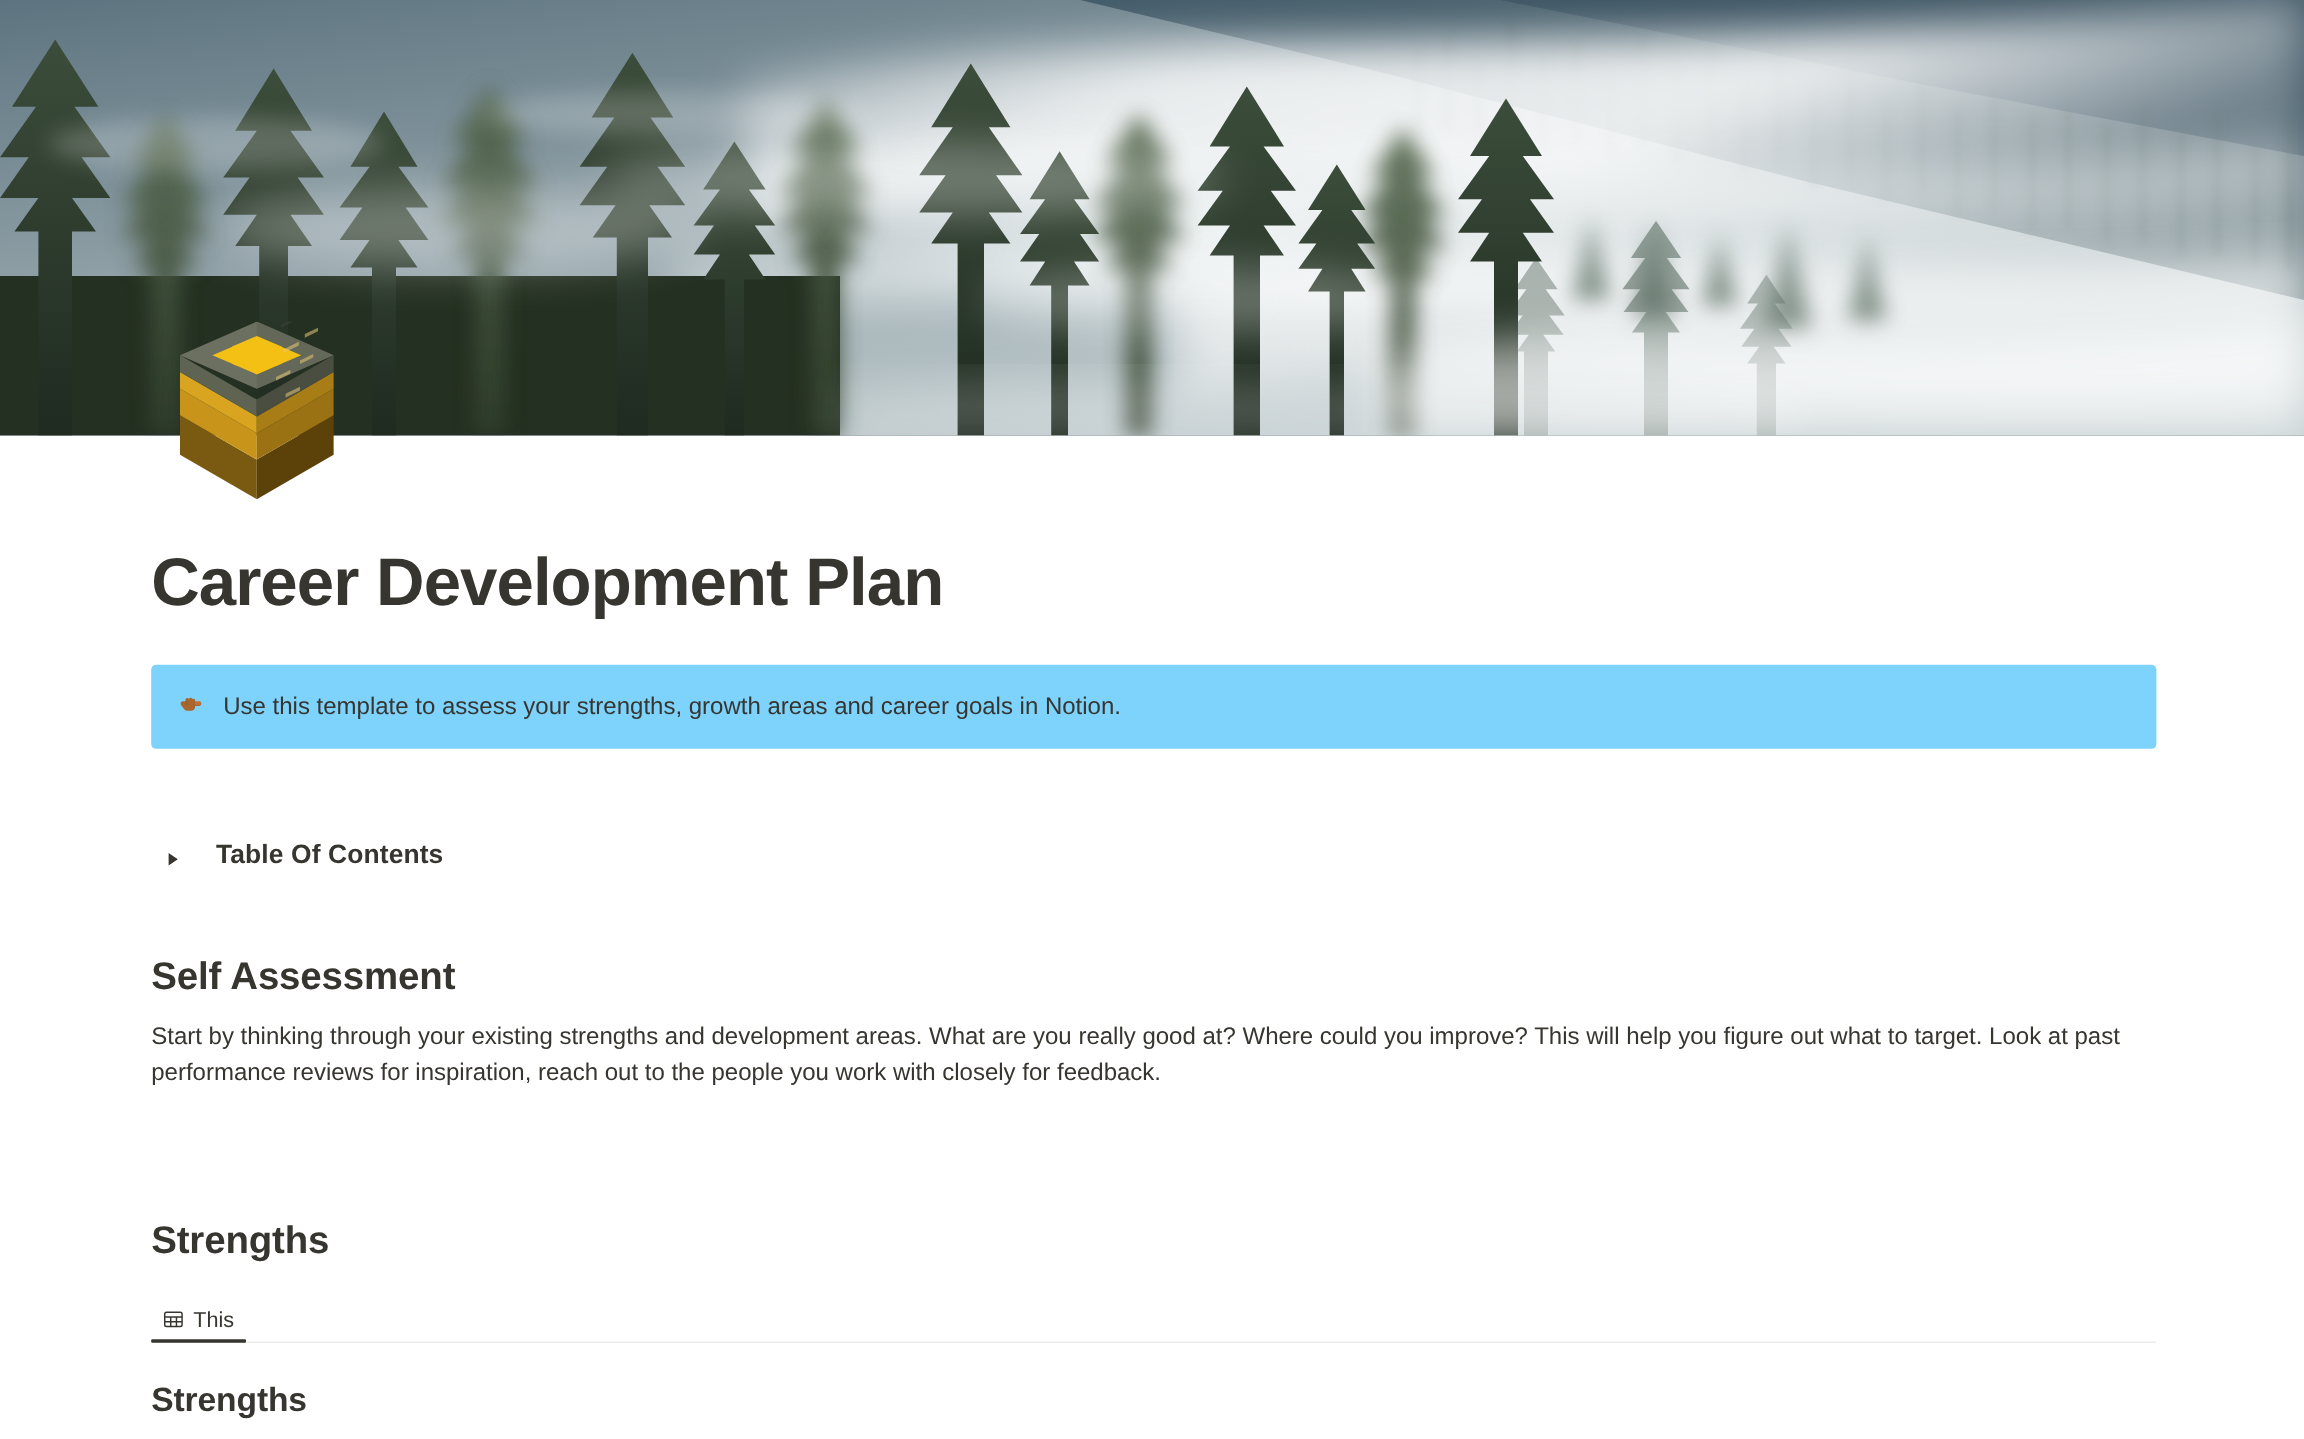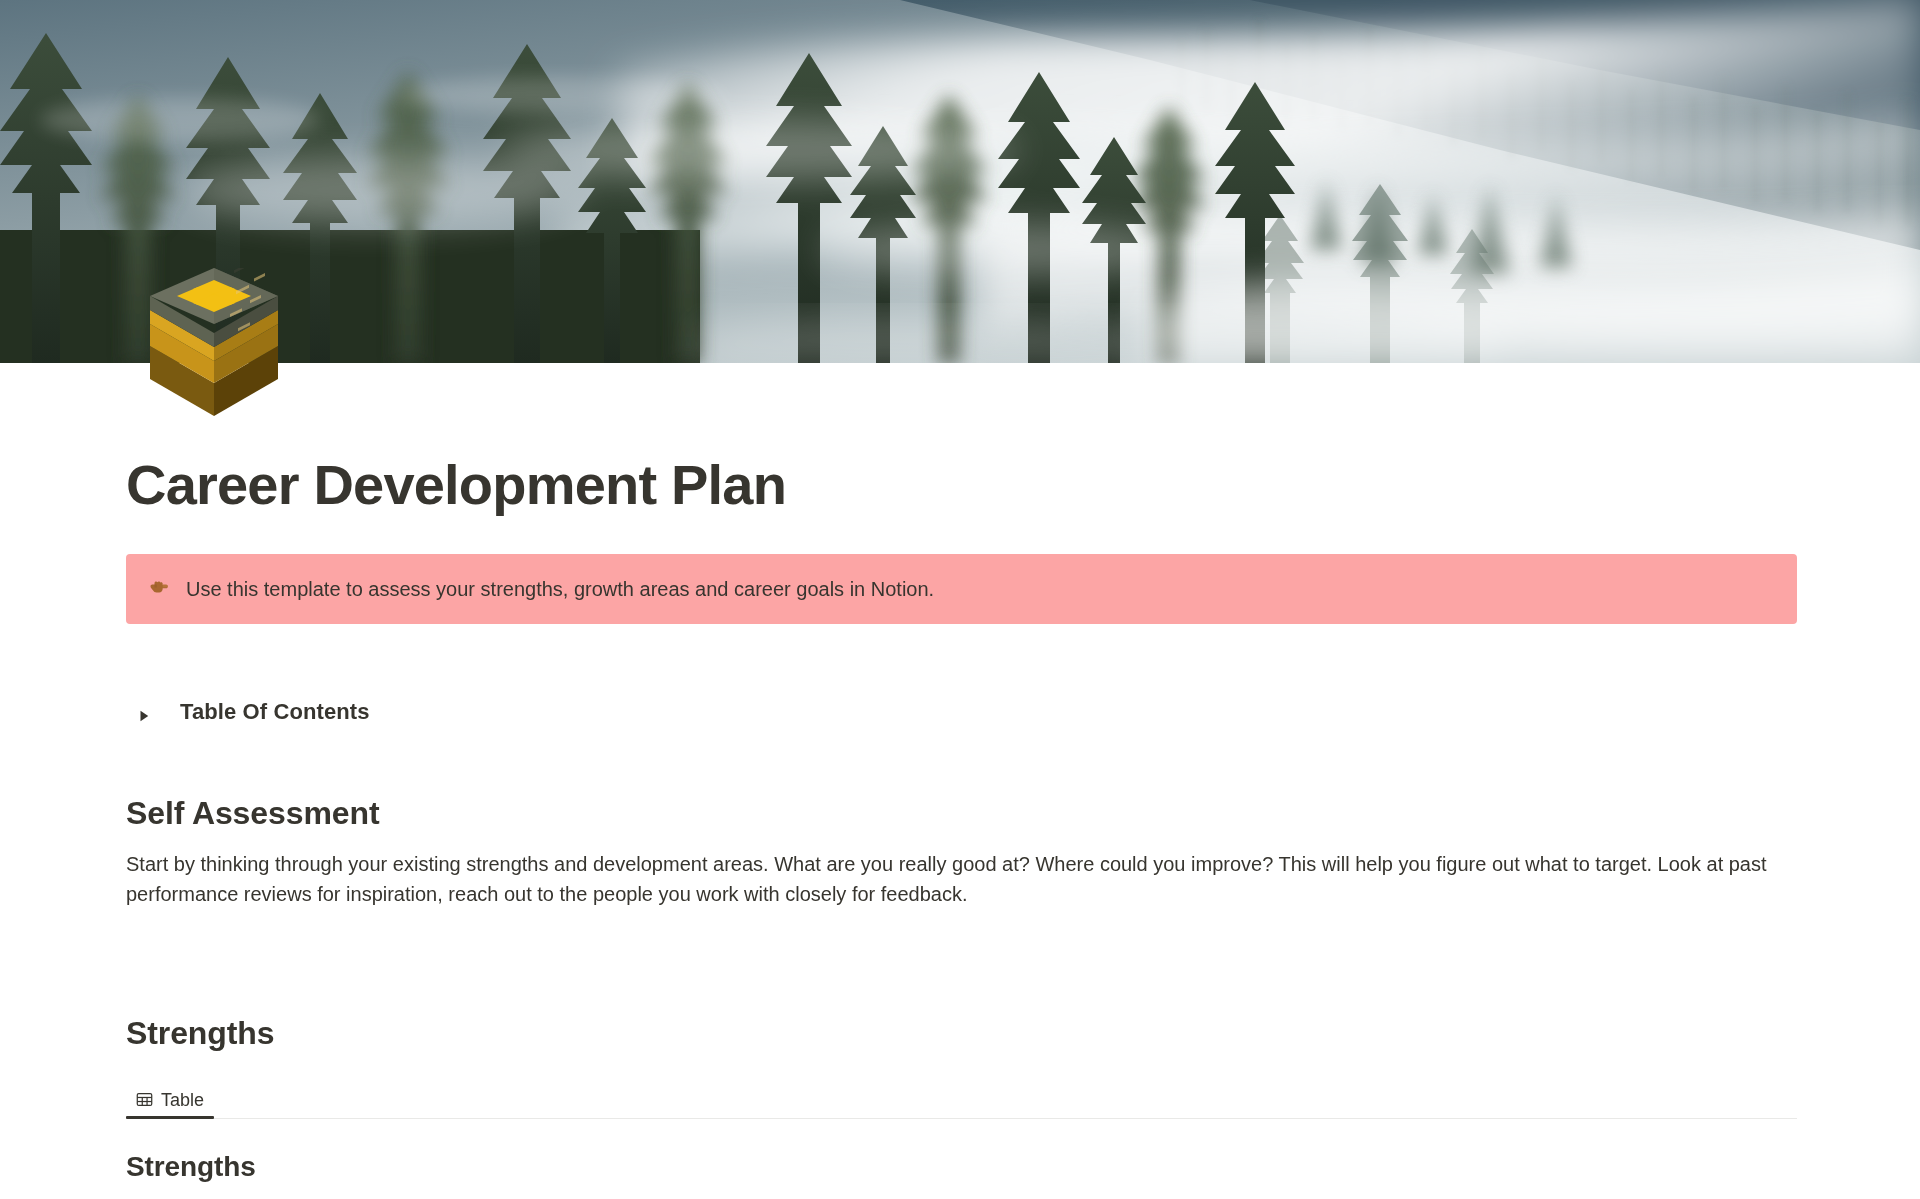--- a/index.html
+++ b/index.html
@@ -57,21 +57,21 @@
     font-size: 56px;
     line-height: 1.15;
     font-weight: 700;
     letter-spacing: -0.8px;
     color: #37352f;
   }
 
   
   .callout {
     margin-top: 37px;
-    background: #fca5a5;
+    background: #7dd3fc;
     border-radius: 4px;
     padding: 21px 22px 21px 22px;
     display: flex;
     align-items: flex-start;
     gap: 14px;
     min-height: 70px;
   }
   .callout-emoji {
     font-size: 21px;
     line-height: 26px;
@@ -392,21 +392,21 @@
         <div class="db-tab active">
           <span class="db-tab-icon">
             <svg width="17" height="17" viewBox="0 0 16 16" aria-hidden="true">
               <rect x="1.2" y="2.4" width="13.6" height="11.2" rx="1.4" fill="none" stroke="#37352f" stroke-width="1.15"></rect>
               <line x1="1.2" y1="6.1" x2="14.8" y2="6.1" stroke="#37352f" stroke-width="1.15"></line>
               <line x1="1.2" y1="9.9" x2="14.8" y2="9.9" stroke="#37352f" stroke-width="1.15"></line>
               <line x1="5.9" y1="6.1" x2="5.9" y2="13.6" stroke="#37352f" stroke-width="1.15"></line>
               <line x1="10.4" y1="6.1" x2="10.4" y2="13.6" stroke="#37352f" stroke-width="1.15"></line>
             </svg>
           </span>
-          <span class="db-tab-label">Table</span>
+          <span class="db-tab-label">This</span>
         </div>
       </div>
 
       <div class="db-title">Strengths</div>
     </div>
 
   </div>
 </div>
 
 </body></html>

